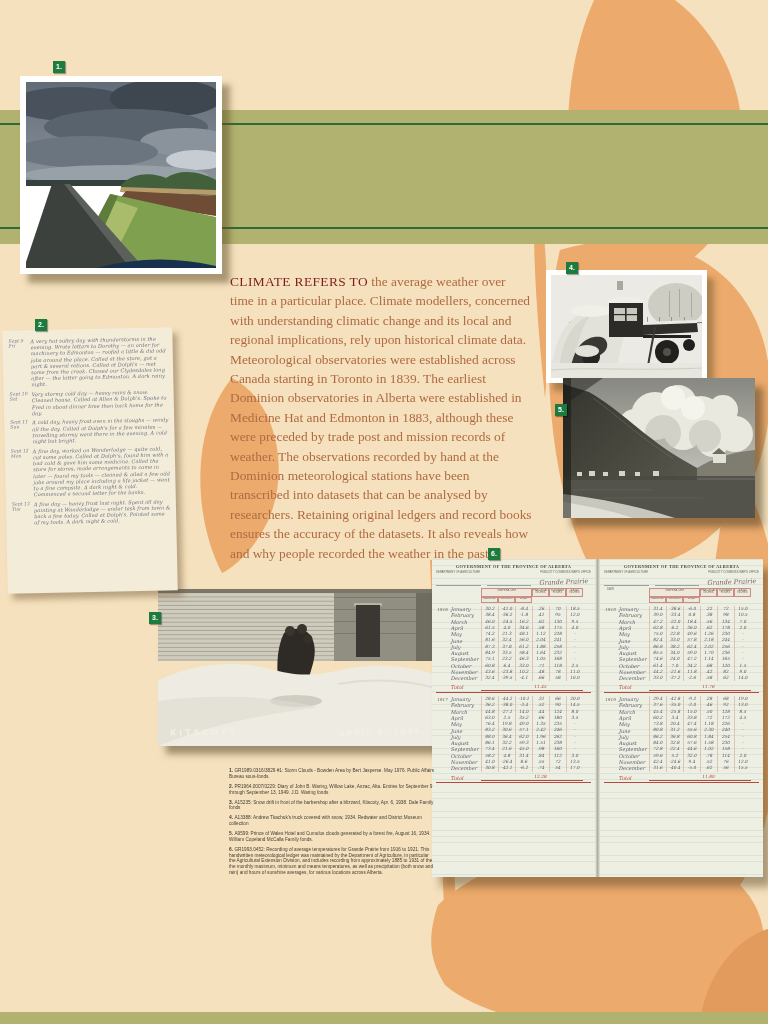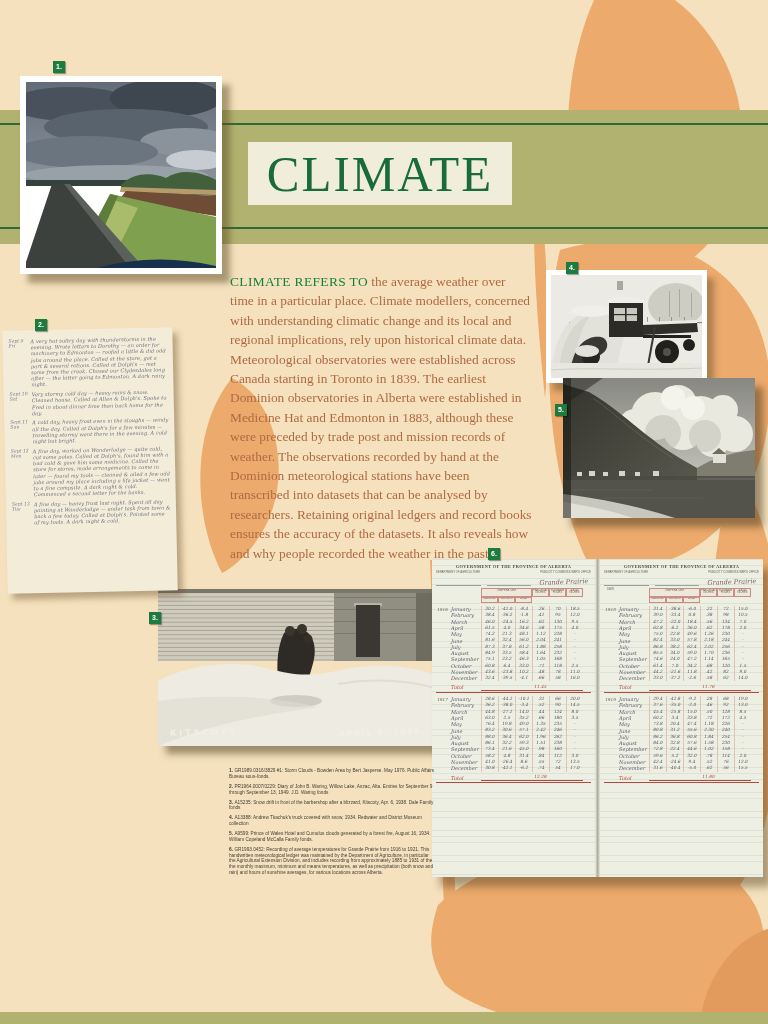--- a/index.html
+++ b/index.html
@@ -30,21 +30,21 @@
   
   .tag{position:absolute;width:12px;height:12px;background:#1E7B3E;color:#fff;
        font:bold 7px/12px "Liberation Sans",sans-serif;text-align:center;z-index:6;
        box-shadow:1px 1px 1px rgba(0,0,0,.35);}
   .t1{left:53px;top:61px}.t2{left:35px;top:319px}.t3{left:149px;top:612px}
   .t4{left:566px;top:262px}.t5{left:555px;top:404px}.t6{left:488px;top:548px}
 
   
   .intro{position:absolute;left:230px;top:272px;width:302px;font-size:13.4px;line-height:19.4px;
          color:#B06A42;text-align:left;}
-  .lead{color:#15803d;letter-spacing:.4px;}
+  .lead{color:#7f1d1d;letter-spacing:.4px;}
 
   
   .diary{position:absolute;left:5px;top:329px;width:159px;height:249px;background:#F2ECD8;
          transform:rotate(-1.2deg);box-shadow:5px 6px 6px rgba(110,85,50,.45);
          padding:8px 5px 6px 6px;overflow:hidden;}
   .d-entry{display:flex;gap:3px;margin-bottom:3.5px;}
   .d-date{flex:0 0 19px;font:italic 4.6px "DejaVu Serif",serif;color:#7A7F96;}
   .d-text{flex:1;font:italic 5px/6.2px "DejaVu Serif",serif;color:#6C7186;letter-spacing:.1px;}
 
   
@@ -94,23 +94,20 @@
       <path d="M536,168 C547,235 551,330 545,398 C538,330 530,238 536,168 Z"></path>
       <path d="M232,378 C276,400 291,470 268,521 C255,548 236,566 222,573 C194,520 189,430 232,378 Z"></path>
       <path d="M735,470 C776,520 791,640 776,760 C769,832 746,892 720,906 C700,820 700,560 735,470 Z"></path>
       <path d="M438,905 C500,845 640,825 720,870 C772,900 777,960 740,1010 C640,1042 500,1032 445,985 C428,958 428,935 438,905 Z"></path>
       <path d="M430,560 L438,560 L456,905 L444,908 Z"></path>
     </g>
     <path fill="#E29B5C" d="M700,1024 C705,968 746,934 768,929 L768,1024 Z"></path>
   </svg>
 
   <div class="band"></div>
-  <div class="title-box">
-    <span class="title">CLIMATE</span>
-  </div>
 
   <div class="photo photo1">
     <svg width="190" height="186" viewBox="0 0 190 186">
       <defs>
         <linearGradient id="g1" x1="0" y1="0" x2="0" y2="1">
           <stop offset="0" stop-color="#626C78"></stop>
             <stop offset="1" stop-color="#8C949C"></stop>
         </linearGradient>
       </defs>
       <rect width="190" height="104" fill="url(#g1)"></rect>

